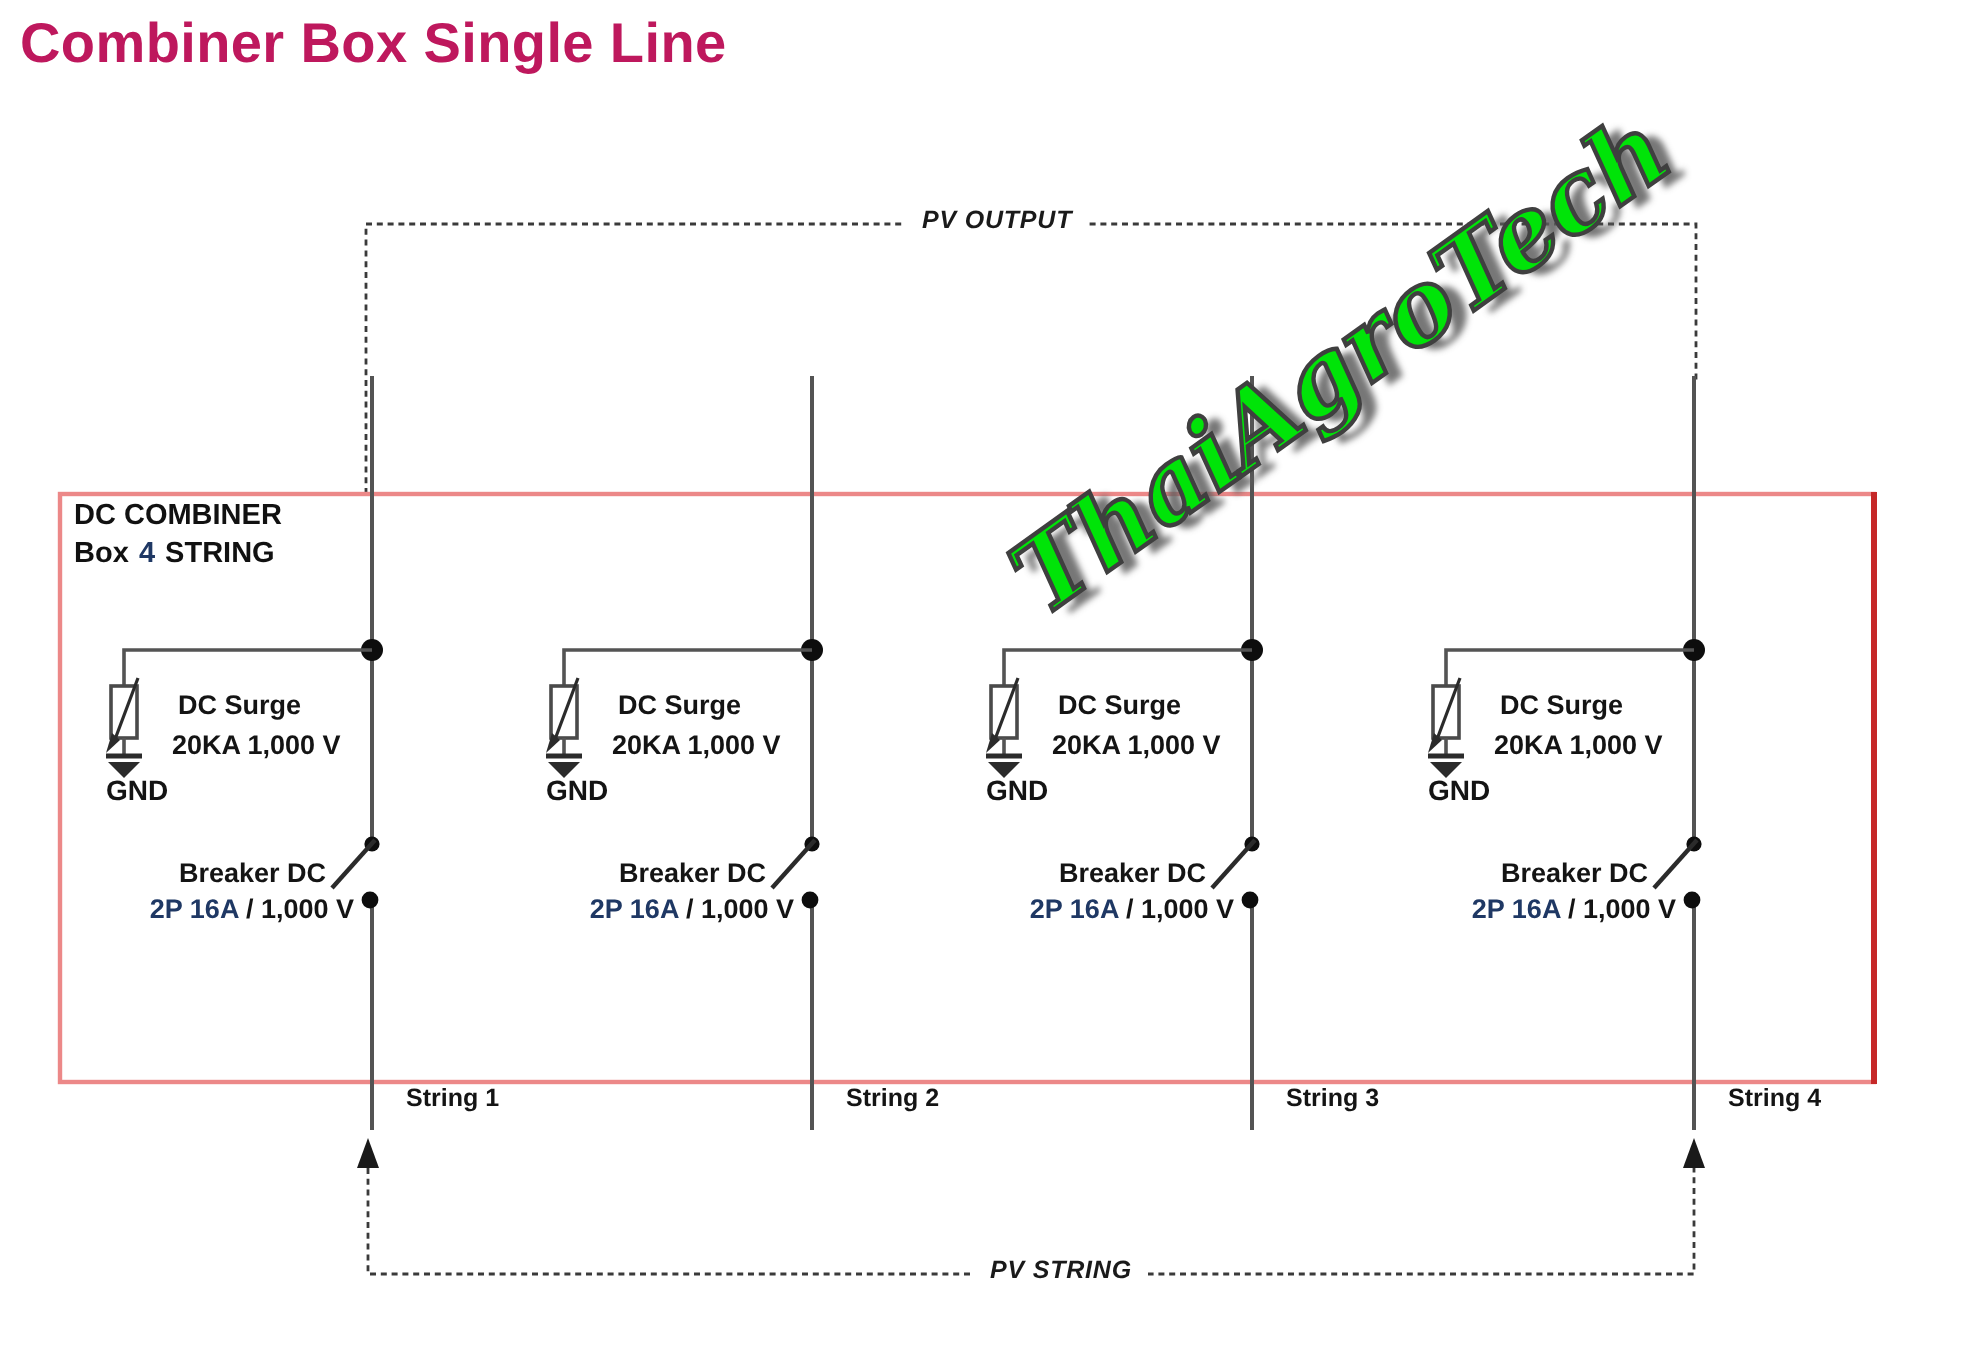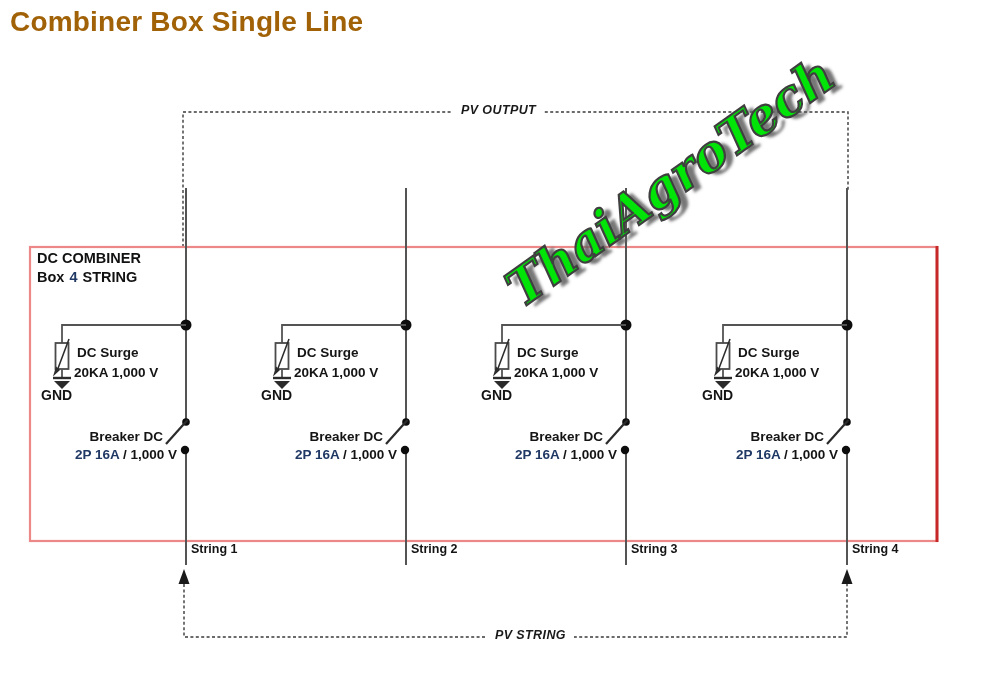--- a/index.html
+++ b/index.html
@@ -3,24 +3,24 @@
 <meta charset="utf-8">
 <style>
   html,body{margin:0;padding:0;background:#ffffff;}
   body{
     width:982px;height:675px;position:relative;overflow:hidden;
     font-family:"Liberation Sans","DejaVu Sans",sans-serif;
     -webkit-font-smoothing:antialiased;
   }
   .page-title{
     position:absolute;left:10px;top:6px;
-    font-size:28px;font-weight:bold;color:#a16207;letter-spacing:0.2px;
+    font-size:28px;font-weight:bold;color:#be185d;letter-spacing:0.2px;
   }
   .diagram-svg{position:absolute;left:0;top:0;}
-  .lbl{position:absolute;color:#141414;font-weight:bold;white-space:nowrap;}
+  .lbl{position:absolute;color:#141414;font-weight:bold;white-space:nowrap;margin-left:12px;}
   .io-label{
     position:absolute;background:#ffffff;padding:0 8px;
     font-size:12.5px;font-weight:bold;color:#1a1a1a;letter-spacing:0.4px;z-index:3;font-style:italic;
   }
   .combiner-title{position:absolute;left:37px;z-index:2;font-weight:bold;font-size:14.5px;color:#111;white-space:nowrap;}
   .accent-num{padding:0 1px;}
   .col{position:absolute;top:340px;width:162px;height:230px;z-index:2;}
   .col .surge-name{position:absolute;left:46px;top:5px;font-size:13.5px;}
   .col .surge-rating{position:absolute;left:43px;top:25px;font-size:13.5px;text-align:right;}
   .col .gnd{position:absolute;left:10px;top:47px;font-size:14px;}

